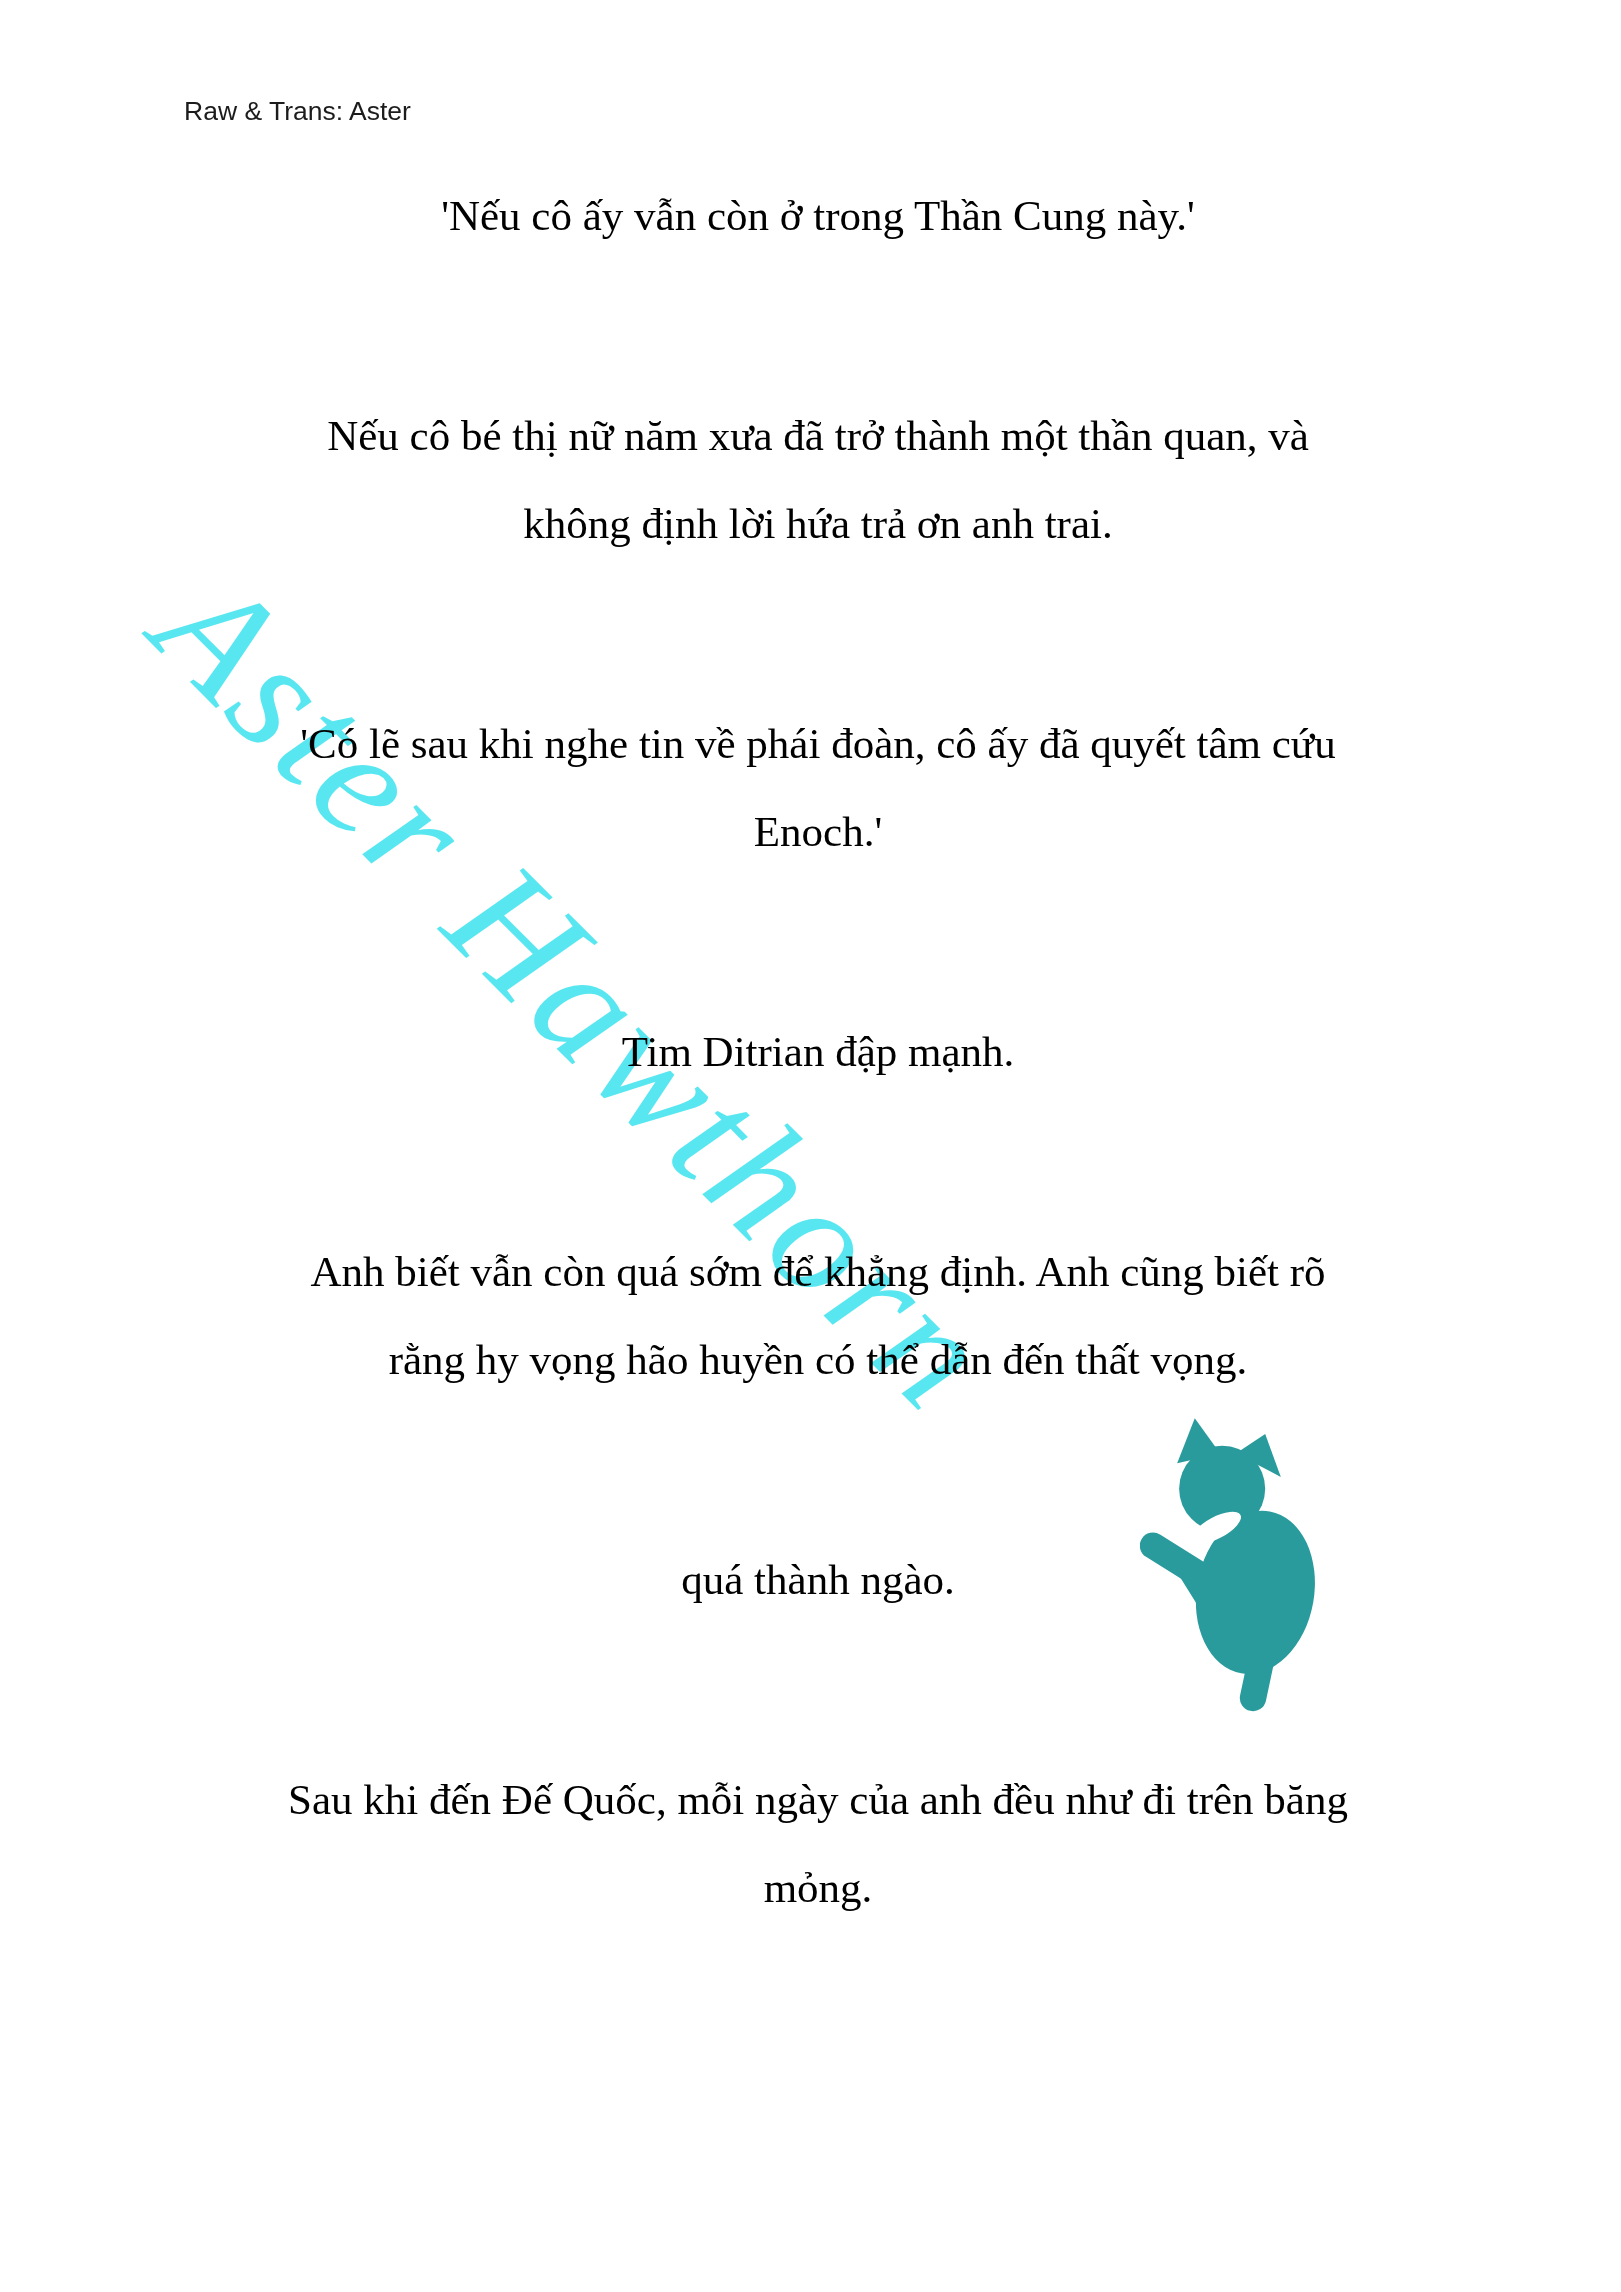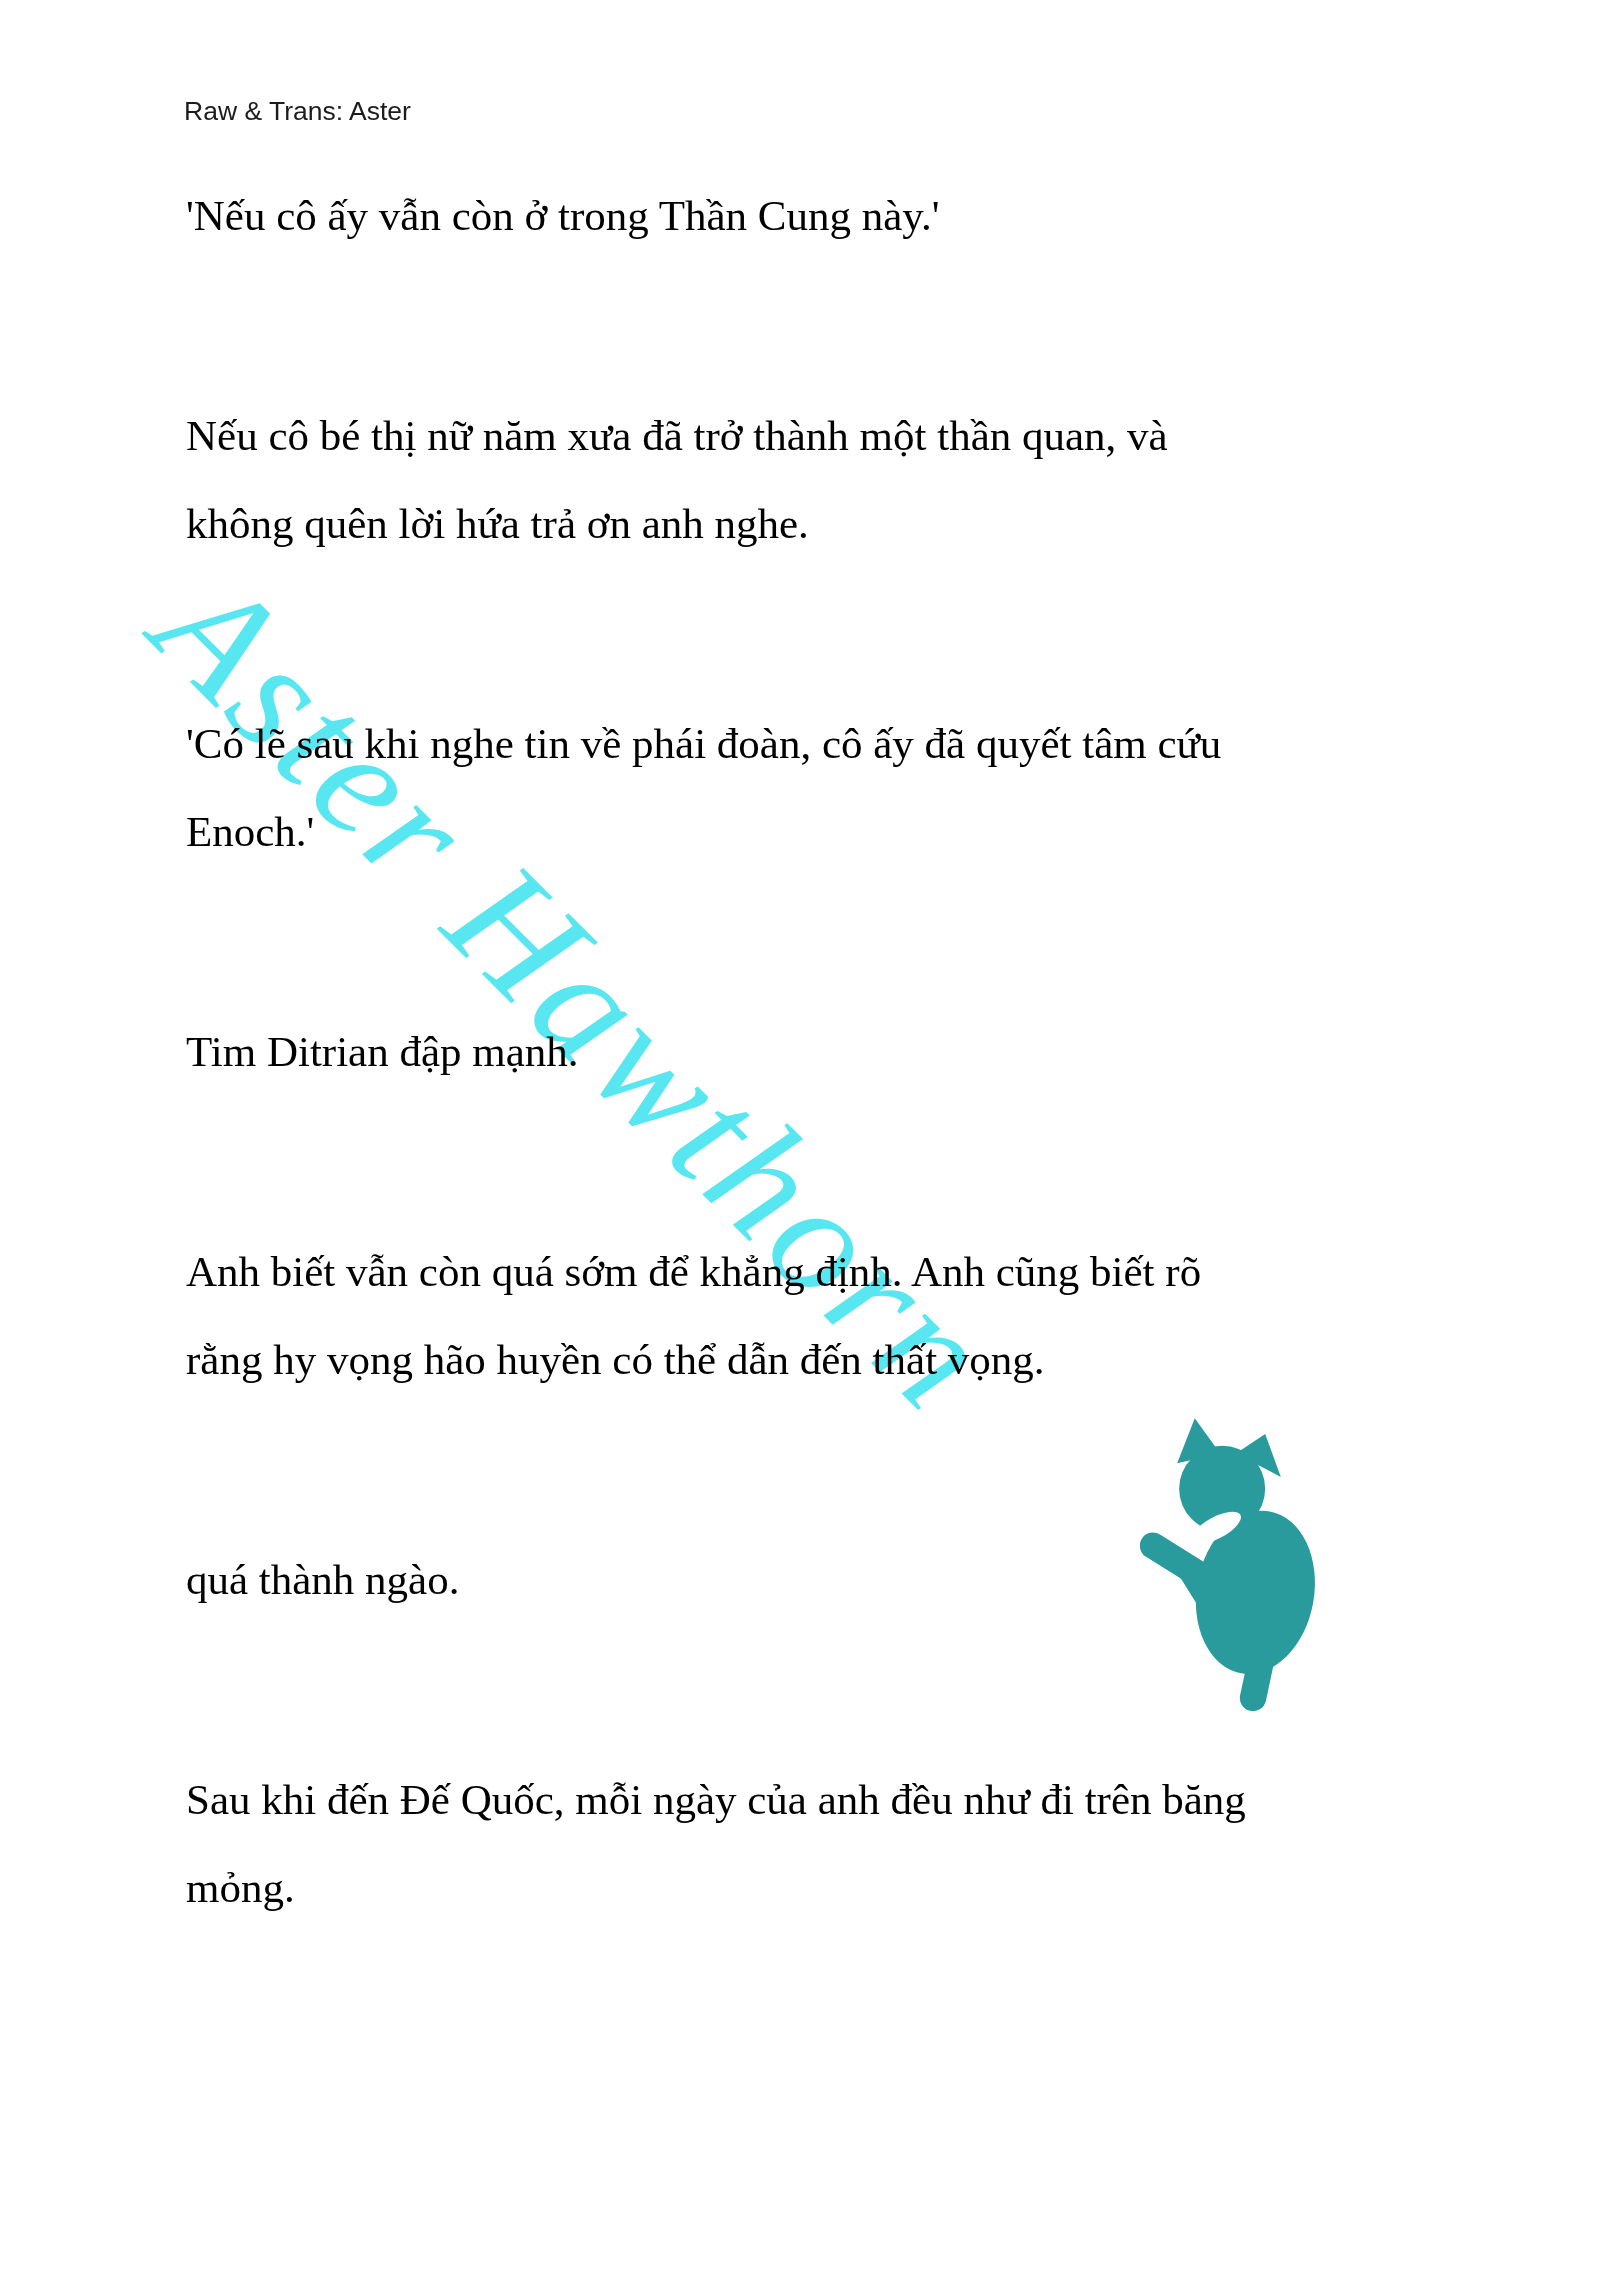--- a/index.html
+++ b/index.html
@@ -32,21 +32,21 @@
     z-index:1;
   }
   .header{
     position:absolute;left:184px;top:90px;z-index:2;
     font-family:"Liberation Sans","DejaVu Sans",sans-serif;
     font-size:26.5px;color:#1c1c1c;margin-top:6px;
   }
   .content{
     position:absolute;left:186px;top:172px;width:1264px;z-index:2;
     font-family:"Liberation Serif","DejaVu Serif",serif;
-    font-size:43px;color:var(--text-color);
+    font-size:43px;color:var(--text-color);text-align:center;
   }
   .content p{
     margin:0 0 132px 0;
     line-height:88px;
   }
   .content p:last-child{margin-bottom:0;}
   .line{display:block;white-space:nowrap;}
 </style>
 </head>
 <body>
@@ -69,21 +69,21 @@
   </svg>
 
   <div class="header">Raw &amp; Trans: Aster</div>
 
   <div class="content">
     <p>
       <span class="line">'Nếu cô ấy vẫn còn ở trong Thần Cung này.'</span>
     </p>
     <p>
       <span class="line">Nếu cô bé thị nữ năm xưa đã trở thành một thần quan, và</span>
-      <span class="line">không quên lời hứa trả ơn anh nghe.</span>
+      <span class="line">không định lời hứa trả ơn anh trai.</span>
     </p>
     <p>
       <span class="line">'Có lẽ sau khi nghe tin về phái đoàn, cô ấy đã quyết tâm cứu</span>
       <span class="line">Enoch.'</span>
     </p>
     <p>
       <span class="line">Tim Ditrian đập mạnh.</span>
     </p>
     <p>
       <span class="line">Anh biết vẫn còn quá sớm để khẳng định. Anh cũng biết rõ</span>

